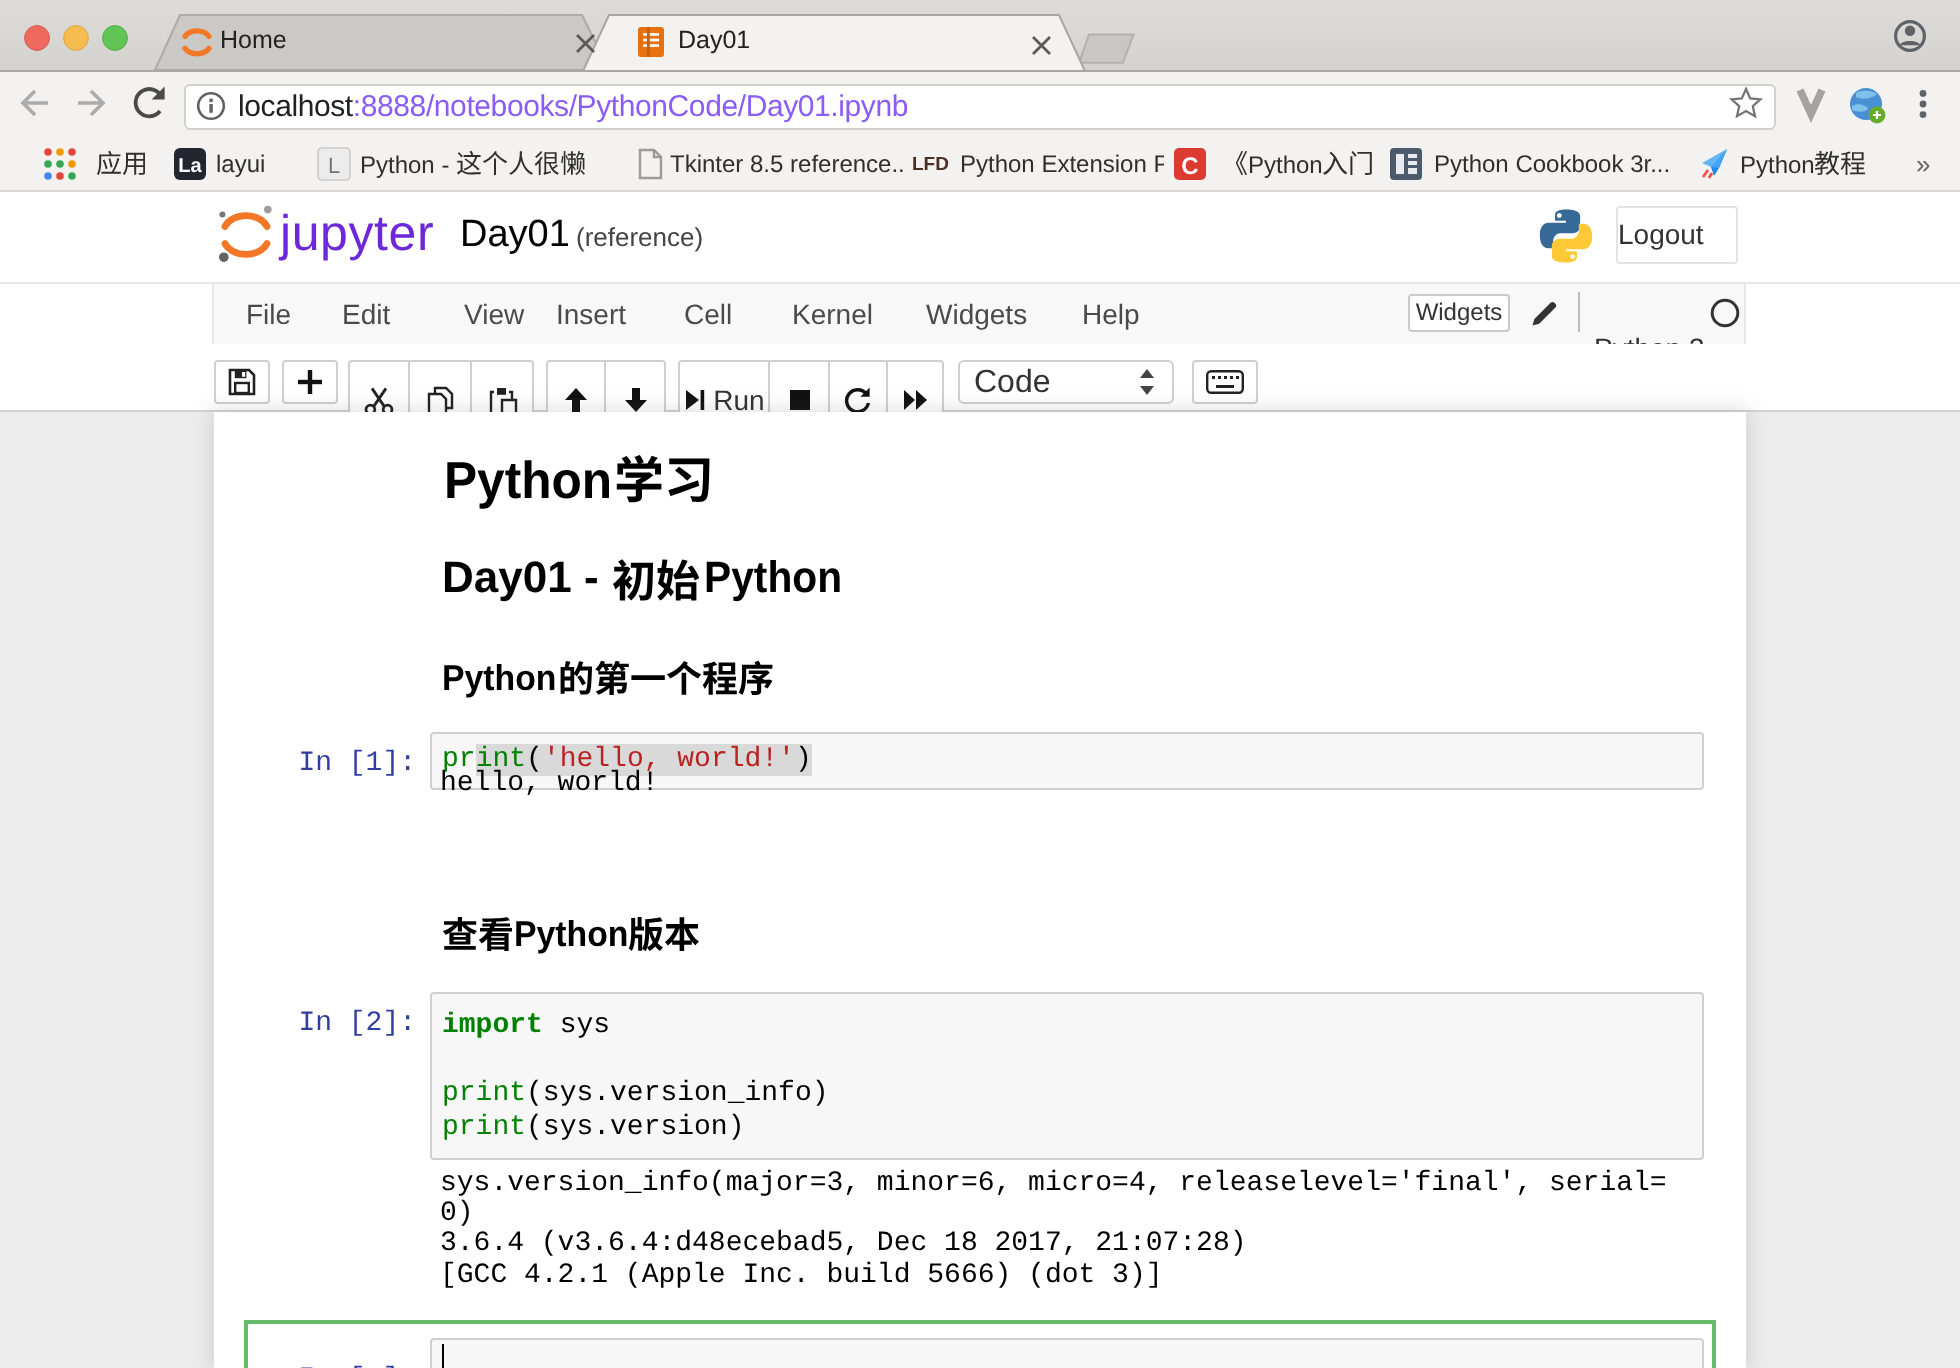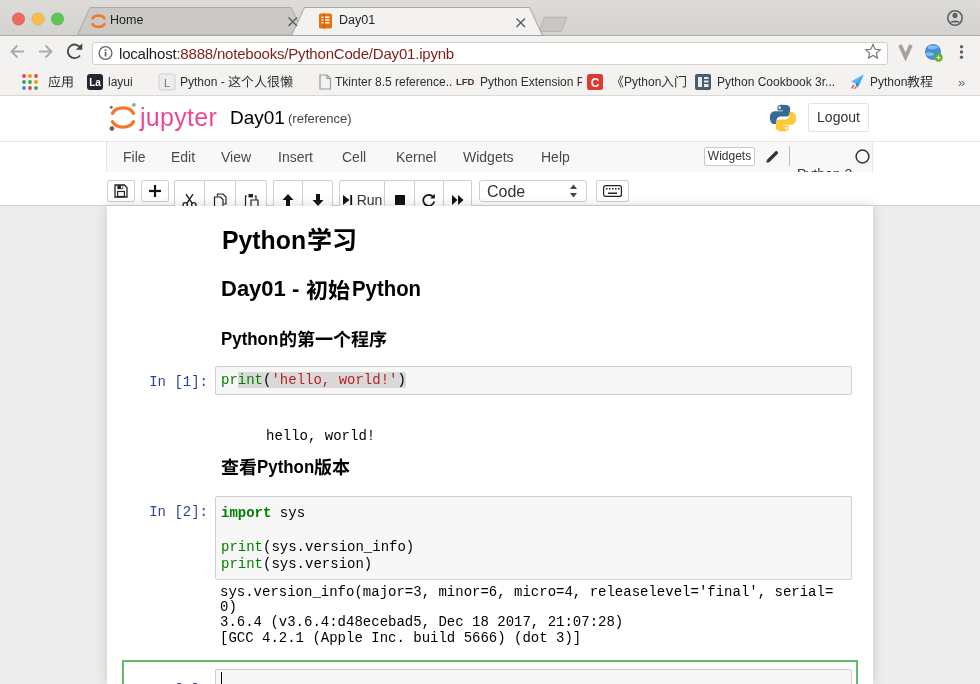--- a/index.html
+++ b/index.html
@@ -12,21 +12,21 @@
   background:linear-gradient(#dedcd8,#d4d2ce); }
 #addrbar { position:absolute; left:0; top:36px; width:980px; height:32px; background:#f3f2f0; }
 #bookbar { position:absolute; left:0; top:68px; width:980px; height:28px; background:#f3f2f0;
   border-bottom:1px solid #d9d8d6; }
 .tabtxt { position:absolute; top:13px; font-size:13px; color:#222; }
 .bm { position:absolute; top:74.5px; height:16px; font-size:12px; color:#2f2f2f; white-space:nowrap; }
 .bm svg, .bm .ic { vertical-align:top; }
 #urlbox { position:absolute; left:92px; top:42px; width:796px; height:23px; background:#fff;
   border:1px solid #d2d0cd; border-radius:3px; }
 .urltxt { position:absolute; left:119px; top:45px; font-size:15px; color:#202124; letter-spacing:-0.2px; }
-.urltxt span { color:#7f1d1d; }
+.urltxt span { color:#8b5cf6; }
 
 #jhead { position:absolute; left:0; top:96px; width:980px; height:45px; background:#fff; }
 #jmenu { position:absolute; left:0; top:141px; width:980px; height:31px; background:#fff;
   border-top:1px solid #e7e7e7; }
 #jmenubox { position:absolute; left:106px; top:0px; width:767px; height:31px; background:#f8f8f8;
   border:1px solid #e7e7e7; border-top:none; }
 .mi { position:absolute; top:8px; font-size:14px; color:#4a4a4a; }
 #jtool { position:absolute; left:0; top:172px; width:980px; height:34px; background:#fff;
   border-bottom:1px solid #d4d4d4; }
 .tbtn { position:absolute; top:8px; height:22px; background:#fff; border:1px solid #cfcfcf;
@@ -218,36 +218,36 @@
 <div id="jhead"></div>
 <svg class="abs" style="left:106px;top:100px" width="34" height="36">
   <g stroke="#f37726" fill="none" stroke-linecap="round">
     <path d="M6.5 13.2 A 11.4 8.8 0 0 1 27.5 13.2" stroke-width="3.4"></path>
     <path d="M6.5 21.8 A 11.4 8.8 0 0 0 27.5 21.8" stroke-width="3.4"></path>
   </g>
   <circle cx="5.2" cy="7.2" r="1.5" fill="#767677"></circle>
   <circle cx="27.9" cy="4.8" r="1.9" fill="#9e9e9e"></circle>
   <circle cx="5.9" cy="28.6" r="2.4" fill="#616262"></circle>
 </svg>
-<div class="abs" style="left:140px;top:103px;font-size:25px;color:#ec4899;letter-spacing:0.3px;">jupyter</div>
+<div class="abs" style="left:140px;top:103px;font-size:25px;color:#6d28d9;letter-spacing:0.3px;">jupyter</div>
 <div class="abs" style="left:230px;top:106.8px;font-size:19px;color:#000;">Day01</div>
 <div class="abs" style="left:288px;top:110.5px;font-size:13px;color:#444;">(reference)</div>
 
 <svg class="abs" style="left:768px;top:103px" width="30" height="30" viewBox="0 0 28 28">
   <path d="M13.8 1.6 C 8.6 1.6 8.9 4.0 8.9 4.0 L8.9 6.9 L14 6.9 L14 7.8 L6.3 7.8 C 6.3 7.8 1.8 7.3 1.8 13.6 C 1.8 19.9 5.7 19.7 5.7 19.7 L8 19.7 L8 16.6 C 8 16.6 7.9 12.7 11.8 12.7 L17 12.7 C 17 12.7 20.6 12.8 20.6 9.2 L20.6 4.7 C 20.6 4.7 21.2 1.6 13.8 1.6 Z M10.9 3.3 C 11.5 3.3 12 3.8 12 4.4 C 12 5.0 11.5 5.5 10.9 5.5 C 10.3 5.5 9.8 5.0 9.8 4.4 C 9.8 3.8 10.3 3.3 10.9 3.3 Z" fill="#366a96"></path>
   <path d="M14.2 26.4 C 19.4 26.4 19.1 24.0 19.1 24.0 L19.1 21.1 L14 21.1 L14 20.2 L21.7 20.2 C 21.7 20.2 26.2 20.7 26.2 14.4 C 26.2 8.1 22.3 8.3 22.3 8.3 L20 8.3 L20 11.4 C 20 11.4 20.1 15.3 16.2 15.3 L11 15.3 C 11 15.3 7.4 15.2 7.4 18.8 L7.4 23.3 C 7.4 23.3 6.8 26.4 14.2 26.4 Z M17.1 24.7 C 16.5 24.7 16 24.2 16 23.6 C 16 23.0 16.5 22.5 17.1 22.5 C 17.7 22.5 18.2 23.0 18.2 23.6 C 18.2 24.2 17.7 24.7 17.1 24.7 Z" fill="#ffc836"></path>
 </svg>
-<div class="abs" style="left:808px;top:103px;width:61px;height:29px;border:1px solid #e3e3e3;border-radius:2px;background:#fff;font-size:14px;color:#333;text-align:center;line-height:27px;">Logout</div>
+<div class="abs" style="left:808px;top:103px;width:61px;height:29px;border:1px solid #e3e3e3;border-radius:2px;background:#fff;font-size:14px;color:#333;text-align:left;line-height:27px;">Logout</div>
 
 <div id="jmenu">
     <div id="jmenubox"></div>
   </div>
 <div class="mi" style="left:123px;top:149px;">File</div>
 <div class="mi" style="left:171px;top:149px;">Edit</div>
-<div class="mi" style="left:221px;top:149px;text-align:right;">View</div>
+<div class="mi" style="left:232px;top:149px;text-align:right;">View</div>
 <div class="mi" style="left:278px;top:149px;">Insert</div>
 <div class="mi" style="left:342px;top:149px;">Cell</div>
 <div class="mi" style="left:396px;top:149px;">Kernel</div>
 <div class="mi" style="left:463px;top:149px;">Widgets</div>
 <div class="mi" style="left:541px;top:149px;">Help</div>
 <div class="abs" style="left:704px;top:147px;width:51px;height:19px;background:#fff;border:1px solid #c9c9c9;border-radius:2px;font-size:12px;color:#333;text-align:center;line-height:17px;">Widgets</div>
 <svg class="abs" style="left:764px;top:149px" width="16" height="16" viewBox="0 0 16 16">
   <path d="M2.2 13.8 L3.2 10.5 L11.3 2.4 C 11.8 1.9 12.7 1.9 13.2 2.4 L13.7 2.9 C 14.2 3.4 14.2 4.3 13.7 4.8 L5.6 12.9 L2.2 13.8 Z" fill="#333"></path>
 </svg>
 <div class="abs" style="left:789px;top:146px;width:1px;height:20px;background:#bbb;"></div>
@@ -366,21 +366,21 @@
     </svg></div>
 <div class="hd" style="left:352px;top:278.1px;font-size:22px;transform:scaleX(0.926);">Python</div>
 <div class="hd" style="left:221.4px;top:329.7px;font-size:18px;transform:scaleX(0.938);">Python</div>
 <div class="hd cjkw" style="left:278.6px;top:330.2px;"><svg class="cjk" style="width:108.0px;height:18.0px;vertical-align:-2.2px" viewBox="0 0 108.0 18.0">
       <path d="M9.6 8.5C10.5 9.8 11.6 11.6 12.1 12.7L14 11.6C13.4 10.5 12.2 8.8 11.3 7.6ZM10.5 0.6C10 2.7 9.1 4.9 8.1 6.4V3.5H5.3C5.6 2.7 5.9 1.8 6.2 0.9L3.9 0.5C3.8 1.4 3.6 2.6 3.4 3.5H1.3V16.9H3.3V15.6H8.1V7.1C8.6 7.4 9.2 7.9 9.5 8.2C10.1 7.4 10.6 6.4 11.1 5.3H15.0C14.8 11.7 14.5 14.4 14 15.0C13.8 15.2 13.6 15.3 13.2 15.3C12.7 15.3 11.7 15.3 10.5 15.2C10.9 15.8 11.2 16.7 11.2 17.3C12.3 17.3 13.4 17.3 14.1 17.2C14.8 17.1 15.3 16.9 15.8 16.2C16.5 15.3 16.7 12.4 17 4.3C17 4 17 3.3 17 3.3H11.9C12.2 2.6 12.4 1.8 12.6 1.0ZM3.3 5.3H6.2V8.3H3.3ZM3.3 13.7V10.2H6.2V13.7Z M28.8 0.4C28.3 2 27.4 3.6 26.3 4.6C26.8 4.8 27.6 5.2 28.1 5.6H23.8L25.5 4.9C25.4 4.5 25.1 4 24.9 3.5H27.2V1.9H23.1C23.2 1.6 23.4 1.3 23.5 0.9L21.5 0.4C20.9 2 19.8 3.7 18.6 4.7C19.1 4.9 19.8 5.3 20.2 5.6V7.3H25.7V8.4H20.9C20.8 9.9 20.5 11.8 20.2 13.0H24.1C22.7 14.1 20.8 15.1 18.9 15.7C19.3 16.1 19.9 16.9 20.2 17.4C22.2 16.6 24.2 15.4 25.7 13.9V17.5H27.9V13.0H32.2C32.1 14 31.9 14.5 31.8 14.7C31.6 14.8 31.4 14.8 31.1 14.8C30.8 14.8 30.1 14.8 29.3 14.7C29.6 15.3 29.9 16.1 29.9 16.7C30.8 16.7 31.7 16.7 32.2 16.7C32.8 16.6 33.2 16.5 33.6 16.0C34 15.6 34.3 14.4 34.4 12.0C34.5 11.7 34.5 11.2 34.5 11.2H27.9V10.1H33.6V5.6H31.8L33.7 4.8C33.5 4.4 33.2 4 32.8 3.5H35.4V1.9H30.5C30.7 1.6 30.8 1.2 30.9 0.9ZM22.8 10.1H25.7V11.2H22.6ZM27.9 7.3H31.5V8.4H27.9ZM20.6 5.6C21.1 5 21.7 4.3 22.2 3.5H22.7C23.1 4.2 23.5 5 23.7 5.6ZM28.3 5.6C28.8 5 29.3 4.3 29.8 3.5H30.5C31 4.2 31.5 5 31.8 5.6Z M36.7 7.6V10.0H53.4V7.6Z M61.8 6.4V17.4H64.1V6.4ZM63 0.5C61.1 3.6 57.9 5.8 54.4 7.1C55 7.7 55.7 8.5 56 9.2C58.6 8 61.1 6.2 63.1 4.0C65.9 6.9 68.1 8.3 70.1 9.2C70.4 8.5 71.1 7.7 71.7 7.2C69.6 6.4 67.1 5 64.4 2.3L64.9 1.4Z M82.3 3.0H86.5V5.5H82.3ZM80.3 1.2V7.3H88.6V1.2ZM80.1 11.8V13.6H83.3V15.2H79.0V17.1H89.4V15.2H85.4V13.6H88.6V11.8H85.4V10.3H89.0V8.4H79.7V10.3H83.3V11.8ZM78.1 0.7C76.7 1.3 74.5 1.9 72.5 2.2C72.8 2.7 73 3.4 73.1 3.9C73.8 3.8 74.6 3.7 75.3 3.5V5.6H72.7V7.6H75.0C74.4 9.4 73.4 11.3 72.4 12.5C72.7 13 73.2 13.9 73.4 14.5C74.1 13.6 74.8 12.3 75.3 11.0V17.4H77.4V10.4C77.8 11.1 78.3 11.8 78.5 12.2L79.7 10.5C79.4 10.1 77.9 8.5 77.4 8.2V7.6H79.3V5.6H77.4V3.1C78.2 2.9 78.9 2.6 79.6 2.4Z M96.7 8.5C97.5 8.9 98.5 9.4 99.4 9.9H94.5V11.7H99.5V15.2C99.5 15.4 99.4 15.5 99 15.5C98.7 15.5 97.4 15.5 96.3 15.5C96.6 16 96.9 16.9 97 17.5C98.6 17.5 99.7 17.5 100.5 17.2C101.4 16.9 101.6 16.3 101.6 15.3V11.7H104.2C103.8 12.3 103.4 12.9 103.1 13.4L104.8 14.2C105.6 13.2 106.5 11.7 107.2 10.4L105.7 9.7L105.3 9.9H102.8L103 9.7L102.1 9.2C103.5 8.4 104.8 7.3 105.9 6.2L104.5 5.1L104 5.3H95.4V7.0H102.2C101.6 7.5 101 8 100.3 8.4C99.5 8 98.7 7.6 98 7.3ZM98.3 1 98.8 2.4H92.0V7.3C92 10 91.9 13.8 90.3 16.3C90.8 16.6 91.8 17.2 92.2 17.5C93.8 14.7 94.1 10.3 94.1 7.3V4.4H107.2V2.4H101.3C101.1 1.8 100.7 1 100.4 0.4Z"></path>
     </svg></div>
 
 <div class="prompt" style="top:374px;">In [1]:</div>
 <div class="inbox" style="top:366px;height:29px;"></div>
 <div class="code" style="top:372px;"><span class="bi">pr</span><span style="background:#d9d9d9"><span class="bi">int</span>(<span class="s">'hello, world!'</span>)</span></div>
-<div class="outp" style="top:428px;margin-left:46px;">hello, world!</div>
+<div class="outp" style="top:384px;">hello, world!</div>
 
 <div class="hd cjkw" style="left:221.3px;top:458.2px;"><svg class="cjk" style="width:36.0px;height:18.0px;vertical-align:-2.2px" viewBox="0 0 36.0 18.0">
       <path d="M5.8 11.9H11.9V12.8H5.8ZM5.8 9.6H11.9V10.5H5.8ZM1.1 15.0V16.9H16.9V15.0ZM7.9 0.5V2.6H1.0V4.4H5.8C4.4 5.8 2.4 7 0.4 7.6C0.9 8.1 1.5 8.9 1.8 9.4C2.4 9.1 3.1 8.8 3.7 8.5V14.2H14.2V8.3C14.8 8.7 15.5 9 16.1 9.2C16.4 8.7 17.1 7.9 17.5 7.5C15.5 6.9 13.5 5.8 12 4.4H17.1V2.6H10.0V0.5ZM4.1 8.2C5.6 7.3 6.8 6.2 7.9 4.9V7.7H10.0V4.9C11.1 6.2 12.4 7.3 13.9 8.2Z M24.6 12.3H31.2V13.0H24.6ZM24.6 10.9V10.1H31.2V10.9ZM24.6 14.4H31.2V15.2H24.6ZM32.7 0.6C29.7 1.1 24.5 1.3 20 1.3C20.2 1.8 20.4 2.5 20.4 2.9C21.9 3 23.4 2.9 24.9 2.9L24.6 3.7H20.2V5.3H24.1L23.7 6.0H19.0V7.8H22.8C21.7 9.5 20.3 11 18.4 12.0C18.8 12.4 19.5 13.2 19.8 13.7C20.8 13.1 21.8 12.4 22.6 11.5V17.5H24.6V16.8H31.2V17.5H33.3V8.5H24.9L25.3 7.8H35.0V6.0H26.1L26.4 5.3H34.0V3.7H27.0L27.2 2.8C29.7 2.7 32.1 2.5 34 2.1Z"></path>
     </svg></div>
 <div class="hd" style="left:257px;top:457.7px;font-size:18px;transform:scaleX(0.938);">Python</div>
 <div class="hd cjkw" style="left:314.2px;top:458.2px;"><svg class="cjk" style="width:36.0px;height:18.0px;vertical-align:-2.2px" viewBox="0 0 36.0 18.0">
       <path d="M1.6 1.0V8.0C1.6 10.6 1.5 14 0.4 16.2C0.9 16.5 1.6 17.1 1.9 17.5C3 15.8 3.3 13.5 3.5 11.1H5.1V17.4H7.1V9.2H3.6L3.6 8.0V7.2H8.0V5.3H6.8V0.5H4.8V5.3H3.6V1.0ZM14.8 7.5C14.5 8.9 14.1 10.3 13.5 11.4C12.9 10.2 12.5 8.9 12.1 7.5ZM8.6 1.6V7.7C8.6 10.3 8.4 14 7.1 16.4C7.6 16.7 8.4 17.3 8.8 17.6C9.1 17.1 9.4 16.5 9.6 15.9C10 16.4 10.5 17.1 10.7 17.5C11.8 16.9 12.8 16.1 13.6 15.2C14.3 16.1 15.1 16.9 16 17.5C16.4 17 17 16.2 17.5 15.8C16.5 15.2 15.6 14.4 14.8 13.5C15.9 11.5 16.7 9 17 5.8L15.8 5.5L15.4 5.5H10.6V3.4C12.9 3.2 15.4 3 17.3 2.5L16.1 0.6C14.2 1.1 11.2 1.5 8.6 1.6ZM12.4 13.3C11.6 14.3 10.7 15.1 9.7 15.6C10.4 13.4 10.6 10.7 10.6 8.4C11.1 10.2 11.6 11.9 12.4 13.3Z M25.8 6.2V12.2H22.5C23.8 10.5 24.9 8.5 25.7 6.2ZM28.1 6.2H28.2C29 8.4 30.1 10.5 31.4 12.2H28.1ZM25.8 0.6V4.0H19.1V6.2H23.5C22.4 9 20.5 11.6 18.4 13.0C18.9 13.4 19.6 14.2 20 14.8C20.7 14.2 21.4 13.5 22.1 12.8V14.4H25.8V17.5H28.1V14.4H31.9V12.8C32.5 13.5 33.1 14.2 33.8 14.7C34.2 14.1 34.9 13.2 35.5 12.8C33.4 11.4 31.6 8.9 30.4 6.2H35.0V4.0H28.1V0.6Z"></path>
     </svg></div>
 
 <div class="prompt" style="top:504px;">In [2]:</div>

